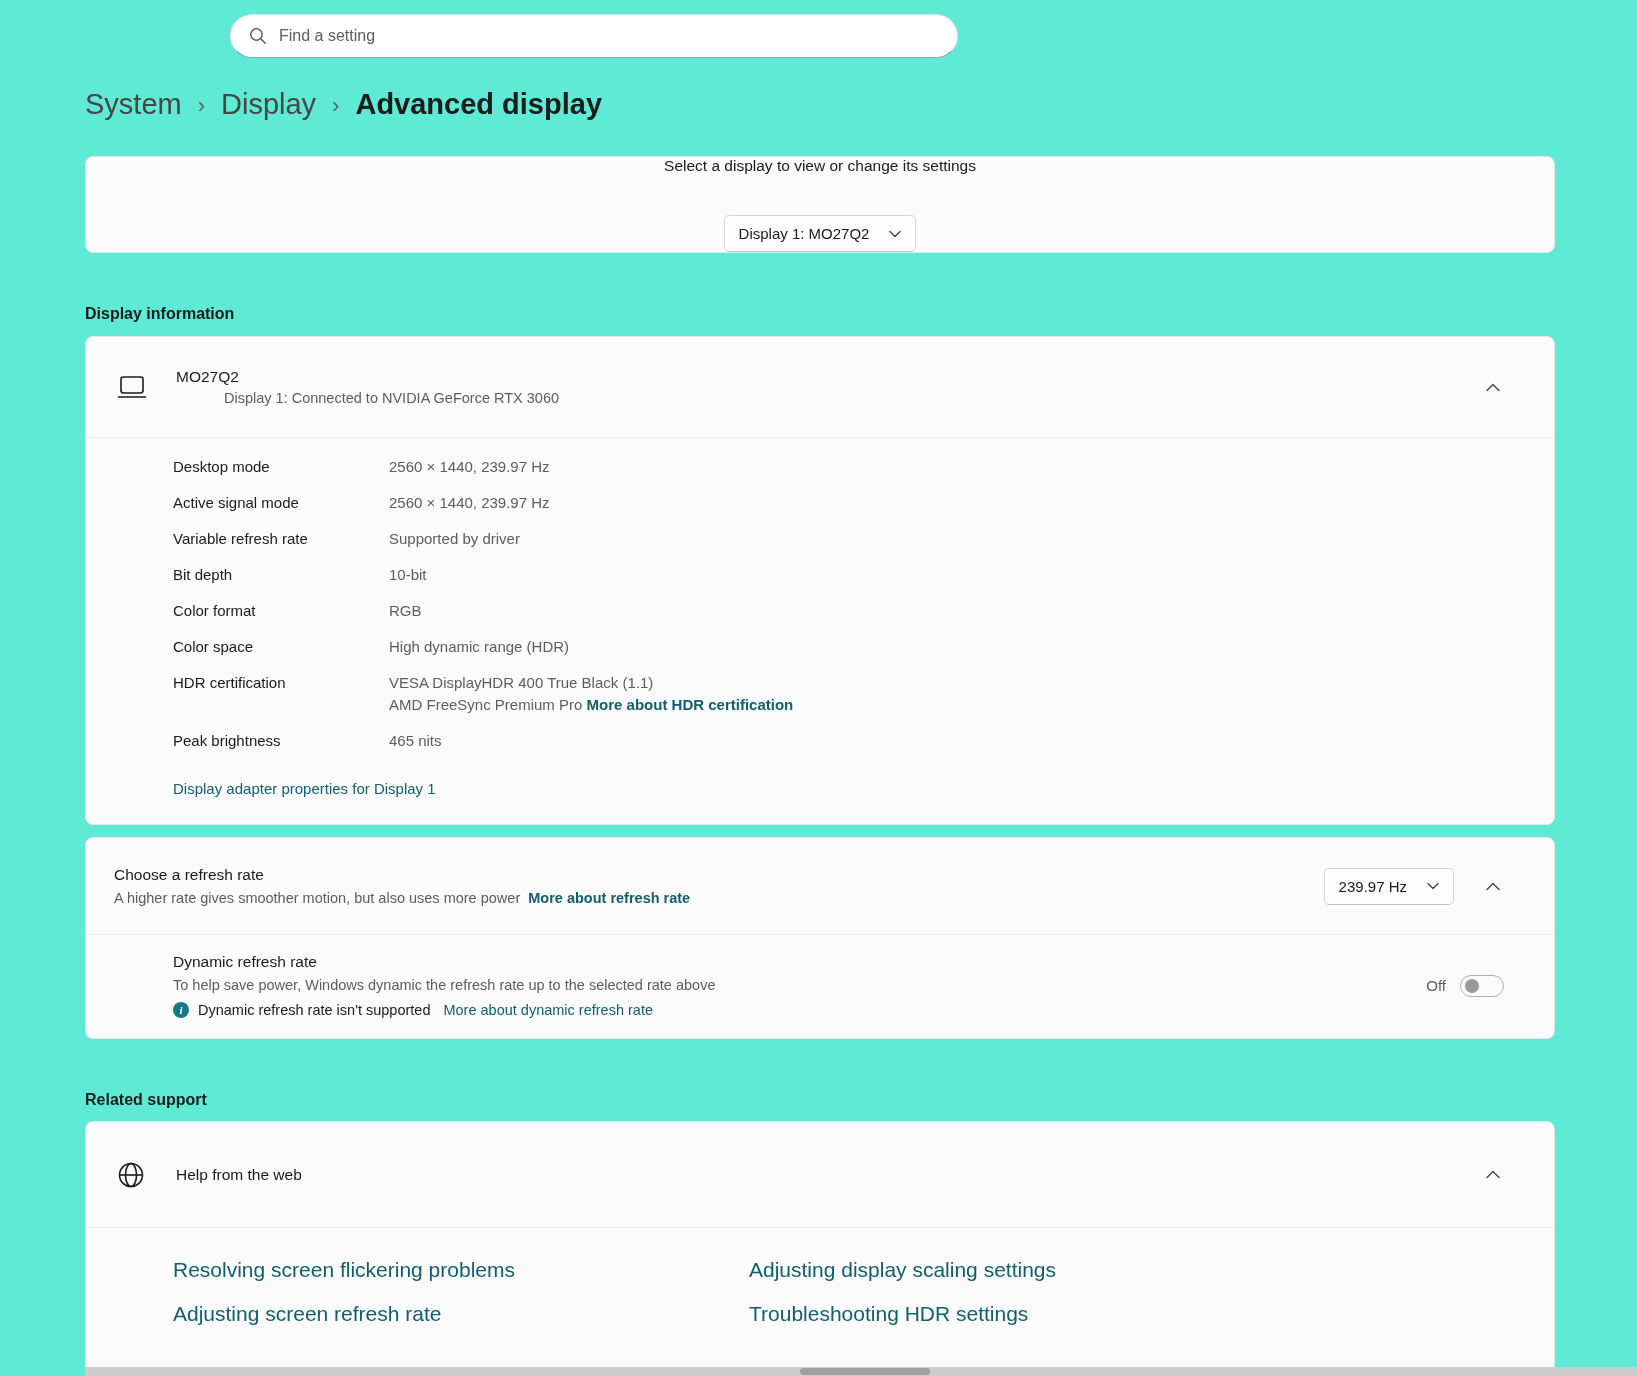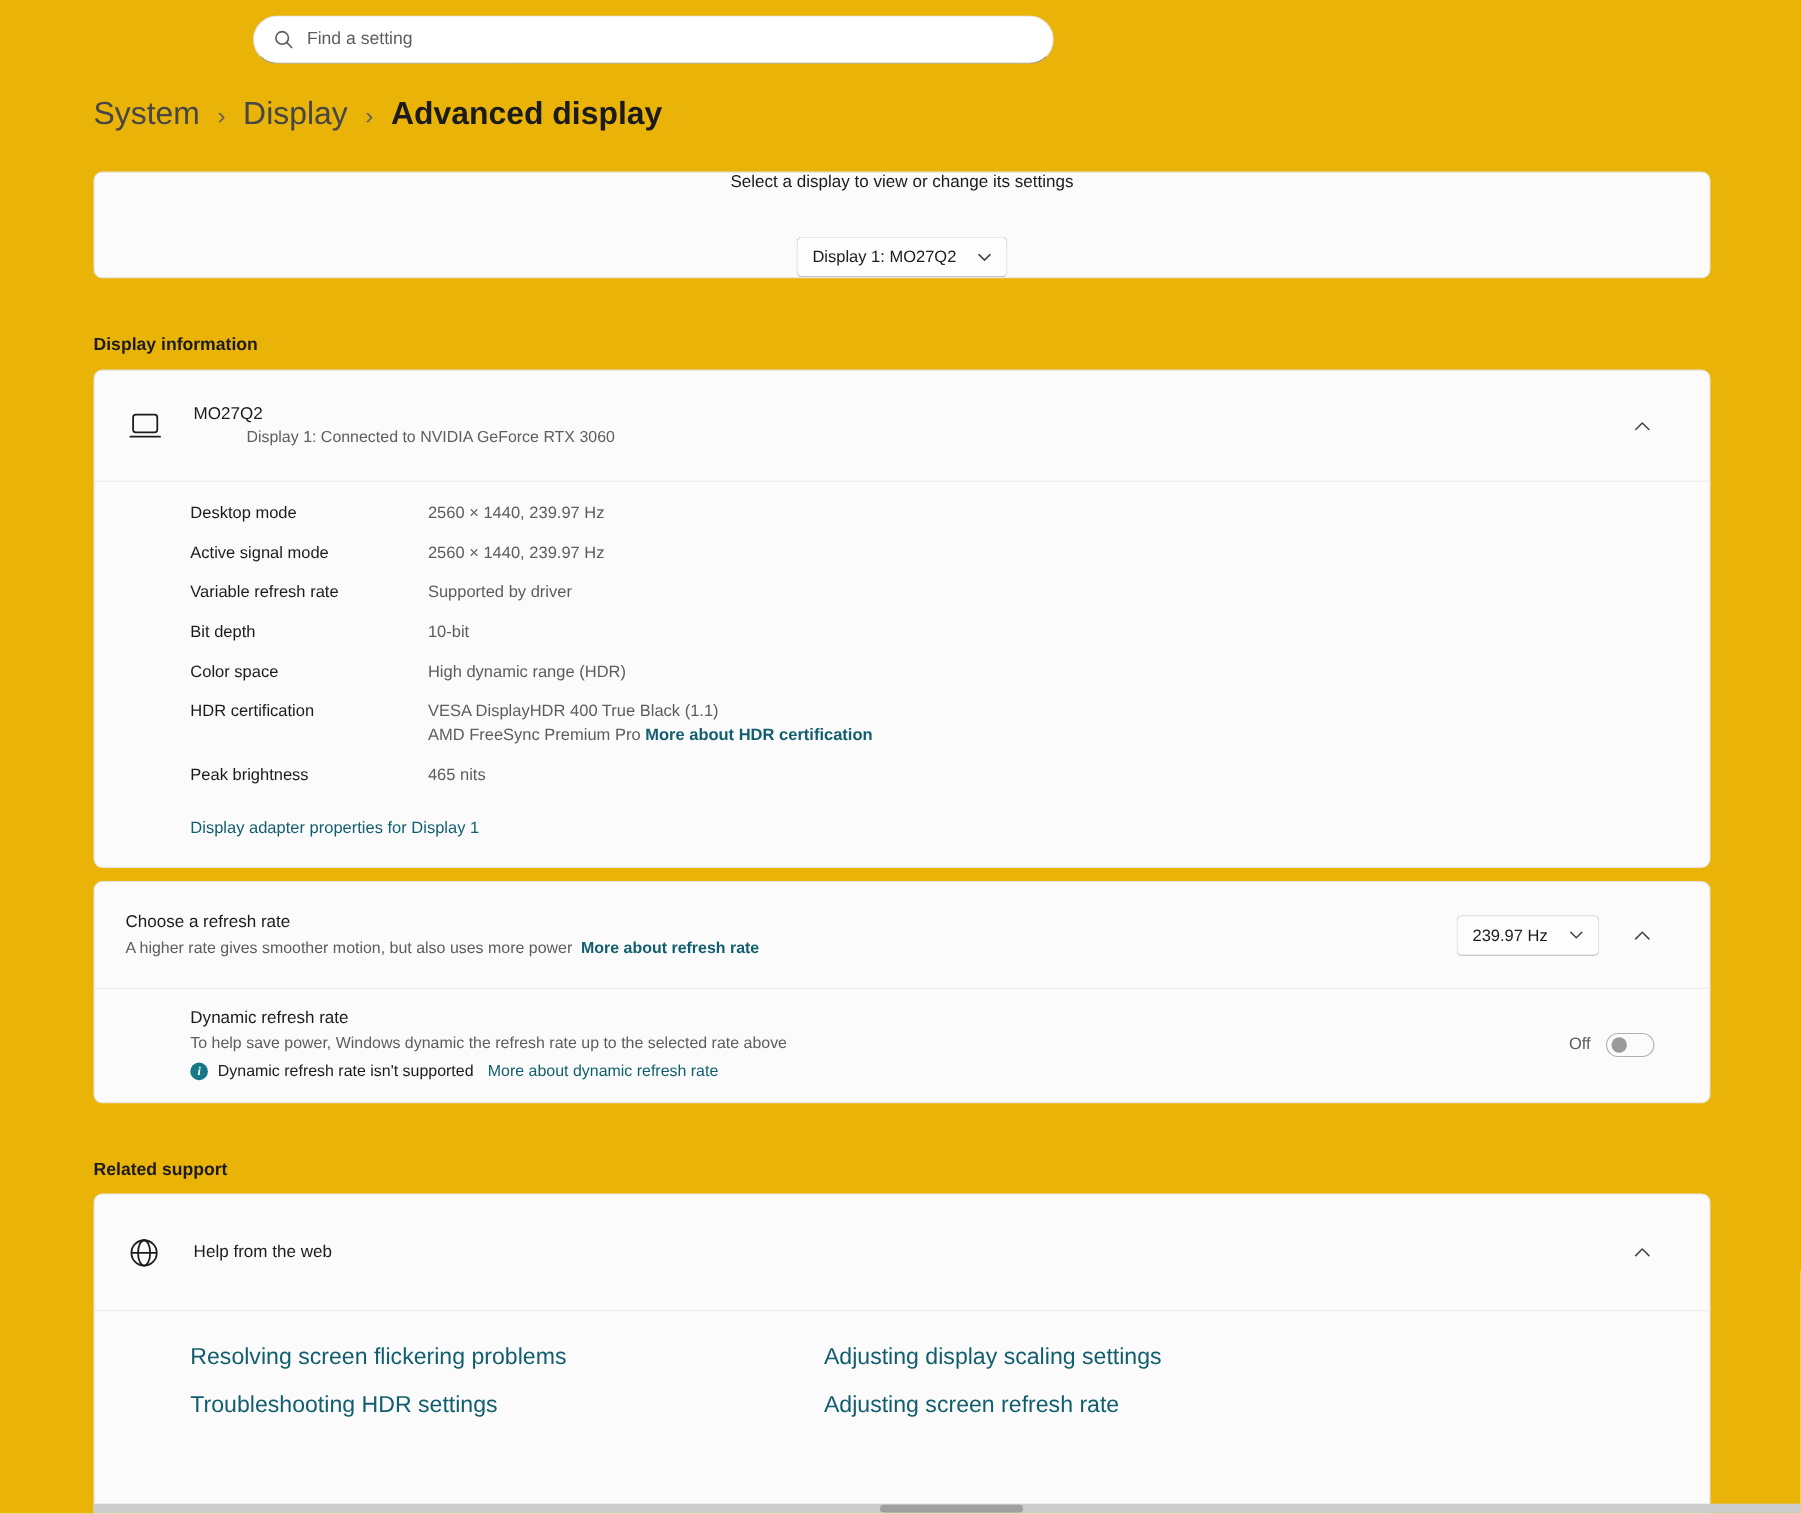--- a/index.html
+++ b/index.html
@@ -1,19 +1,19 @@
 <!DOCTYPE html>
 <html><head>
 <meta charset="utf-8">
 <style>
   * { margin:0; padding:0; box-sizing:border-box; }
   html,body { background:#f3f3f3; }
   .page {
     position:relative; width:1637px; height:1376px; overflow:hidden;
-    background:#eab308;
+    background:#5eead4;
     font-family:"Liberation Sans","DejaVu Sans",sans-serif;
     color:#1b1b1b;
   }
   .content { width:1470px; margin-left:85px; }
 
   
   .search-wrap { margin:14px 0 0 145px; width:728px; }
   .search-box {
     display:flex; align-items:center; gap:12px;
     height:44px; background:#ffffff;
@@ -186,20 +186,24 @@
           <span class="detail-label">Active signal mode</span>
           <span class="detail-value">2560 × 1440, 239.97 Hz</span>
         </div>
         <div class="detail-row">
           <span class="detail-label">Variable refresh rate</span>
           <span class="detail-value">Supported by driver</span>
         </div>
         <div class="detail-row">
           <span class="detail-label">Bit depth</span>
           <span class="detail-value">10-bit</span>
+        </div>
+        <div class="detail-row">
+          <span class="detail-label">Color format</span>
+          <span class="detail-value">RGB</span>
         </div>
         <div class="detail-row">
           <span class="detail-label">Color space</span>
           <span class="detail-value">High dynamic range (HDR)</span>
         </div>
         <div class="detail-row">
           <span class="detail-label">HDR certification</span>
           <span class="detail-value">
             <span>VESA DisplayHDR 400 True Black (1.1)</span><br>
             <span>AMD FreeSync Premium Pro</span>
@@ -273,22 +277,22 @@
         <button class="chev-btn">
           <svg width="14" height="9" viewBox="0 0 14 9" fill="none">
             <path d="M1 7.5 L7 1.5 L13 7.5" stroke="#454545" stroke-width="1.4" stroke-linecap="round" stroke-linejoin="round"></path>
           </svg>
         </button>
       </div>
       <div class="divider"></div>
       <div class="help-links">
         <a class="tlink">Resolving screen flickering problems</a>
         <a class="tlink">Adjusting display scaling settings</a>
+        <a class="tlink">Adjusting screen refresh rate</a>
         <a class="tlink">Troubleshooting HDR settings</a>
-        <a class="tlink">Adjusting screen refresh rate</a>
       </div>
     </div>
 
   </div>
 
   <div class="hscroll-track">
     <div class="hscroll-thumb"></div>
   </div>
 </div>
 

